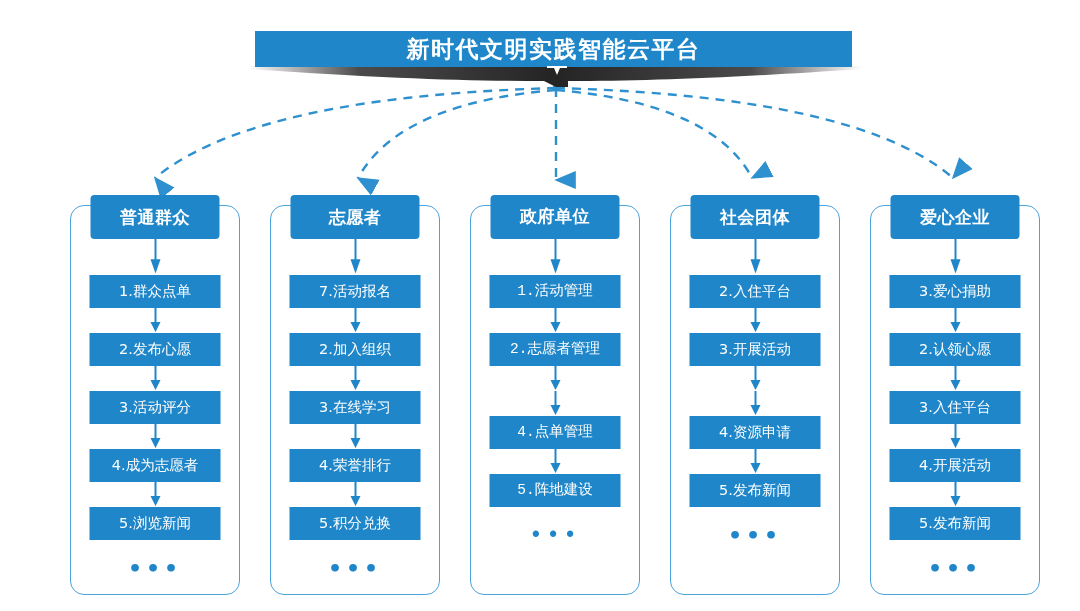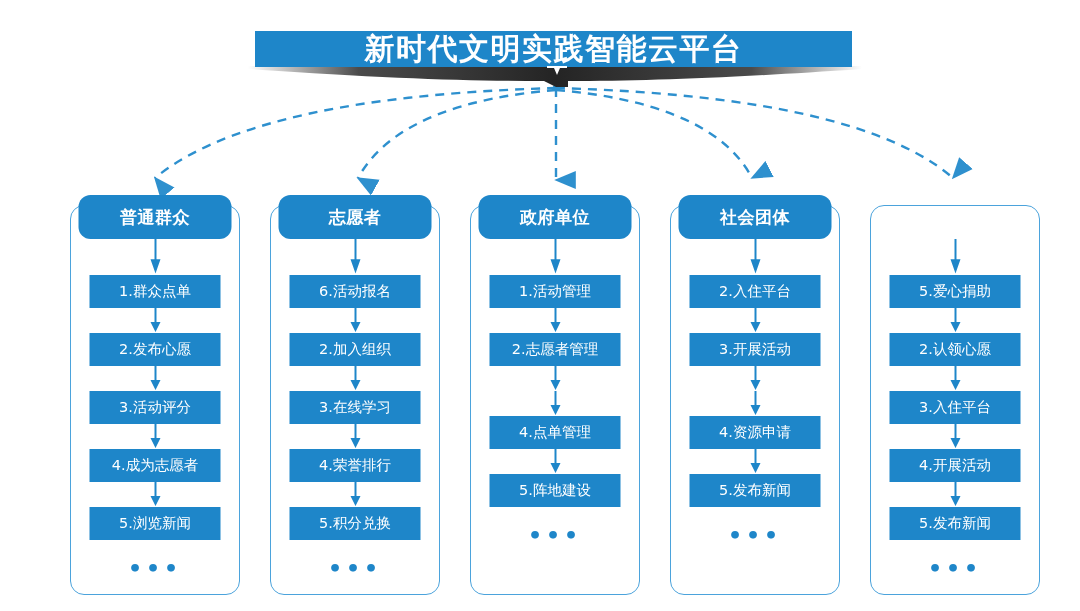--- a/index.html
+++ b/index.html
@@ -26,21 +26,21 @@
     width: 597px;
     height: 36px;
     background: #1E86C9;
     z-index: 4;
     display: flex;
     align-items: center;
     justify-content: center;
   }
   #title-text {
     color: #ffffff;
-    font-size: 30px;
+    font-size: 23px;
     font-weight: bold;
     letter-spacing: 1.5px;
     line-height: 1;
     white-space: nowrap;
   }
   #banner-shadow {
     position: absolute;
     left: 248px;
     top: 65px;
     width: 614px;
@@ -83,24 +83,24 @@
     box-sizing: border-box;
     border: 1.6px solid #4BA3DC;
     border-radius: 14px;
     background: transparent;
   }
   .col-header {
     position: absolute;
     left: 50%;
     transform: translateX(-50%);
     top: -10px;
-    width: 153px;
+    width: 129px;
     height: 44px;
     background: #1E86C9;
-    border-radius: 12px;
+    border-radius: 4px;
     display: flex;
     align-items: center;
     justify-content: center;
     z-index: 2;
   }
   .col-header-label {
     color: #ffffff;
     font-size: 17px;
     font-weight: bold;
     letter-spacing: 0.5px;
@@ -254,21 +254,21 @@
     <div class="col-frame"></div>
     <div class="col-header">
       <span class="col-header-label">志愿者</span>
     </div>
     <div class="col-flow">
   <svg class="flow-arrow head-arrow" viewBox="0 0 14 25" preserveAspectRatio="none" aria-hidden="true">
     <path d="M6,0 L8,0 L8,14 L12,14 L7,24 L2,14 L6,14 Z" fill="#1E86C9"></path>
   </svg>
 
   <div class="step-box">
-    <span class="step-label">6.活动报名</span>
+    <span class="step-label">7.活动报名</span>
   </div>
 
   <svg class="flow-arrow" viewBox="0 0 14 25" preserveAspectRatio="none" aria-hidden="true">
     <path d="M6,0 L8,0 L8,14 L12,14 L7,24 L2,14 L6,14 Z" fill="#1E86C9"></path>
   </svg>
 
   <div class="step-box">
     <span class="step-label">2.加入组织</span>
   </div>
 
@@ -292,21 +292,21 @@
     <path d="M6,0 L8,0 L8,14 L12,14 L7,24 L2,14 L6,14 Z" fill="#1E86C9"></path>
   </svg>
 
   <div class="step-box">
     <span class="step-label">5.积分兑换</span>
   </div>
 <div class="col-ellipsis">•••</div>
         </div>
   </div>
 
-  <div class="column" style="left: 470px;">
+  <div class="column" style="left: 470px; font-family: Liberation Mono, monospace;">
     <div class="col-frame"></div>
     <div class="col-header">
       <span class="col-header-label">政府单位</span>
     </div>
     <div class="col-flow">
   <svg class="flow-arrow head-arrow" viewBox="0 0 14 25" preserveAspectRatio="none" aria-hidden="true">
     <path d="M6,0 L8,0 L8,14 L12,14 L7,24 L2,14 L6,14 Z" fill="#1E86C9"></path>
   </svg>
 
   <div class="step-box">
@@ -386,27 +386,30 @@
 
   <div class="step-box">
     <span class="step-label">5.发布新闻</span>
   </div>
 <div class="col-ellipsis">•••</div>
         </div>
   </div>
 
   <div class="column" style="left: 870px;">
     <div class="col-frame"></div>
+    <div class="col-header">
+      <span class="col-header-label">爱心企业</span>
+    </div>
     <div class="col-flow">
   <svg class="flow-arrow head-arrow" viewBox="0 0 14 25" preserveAspectRatio="none" aria-hidden="true">
     <path d="M6,0 L8,0 L8,14 L12,14 L7,24 L2,14 L6,14 Z" fill="#1E86C9"></path>
   </svg>
 
   <div class="step-box">
-    <span class="step-label">5.爱心捐助</span>
+    <span class="step-label">3.爱心捐助</span>
   </div>
 
   <svg class="flow-arrow" viewBox="0 0 14 25" preserveAspectRatio="none" aria-hidden="true">
     <path d="M6,0 L8,0 L8,14 L12,14 L7,24 L2,14 L6,14 Z" fill="#1E86C9"></path>
   </svg>
 
   <div class="step-box">
     <span class="step-label">2.认领心愿</span>
   </div>
 

